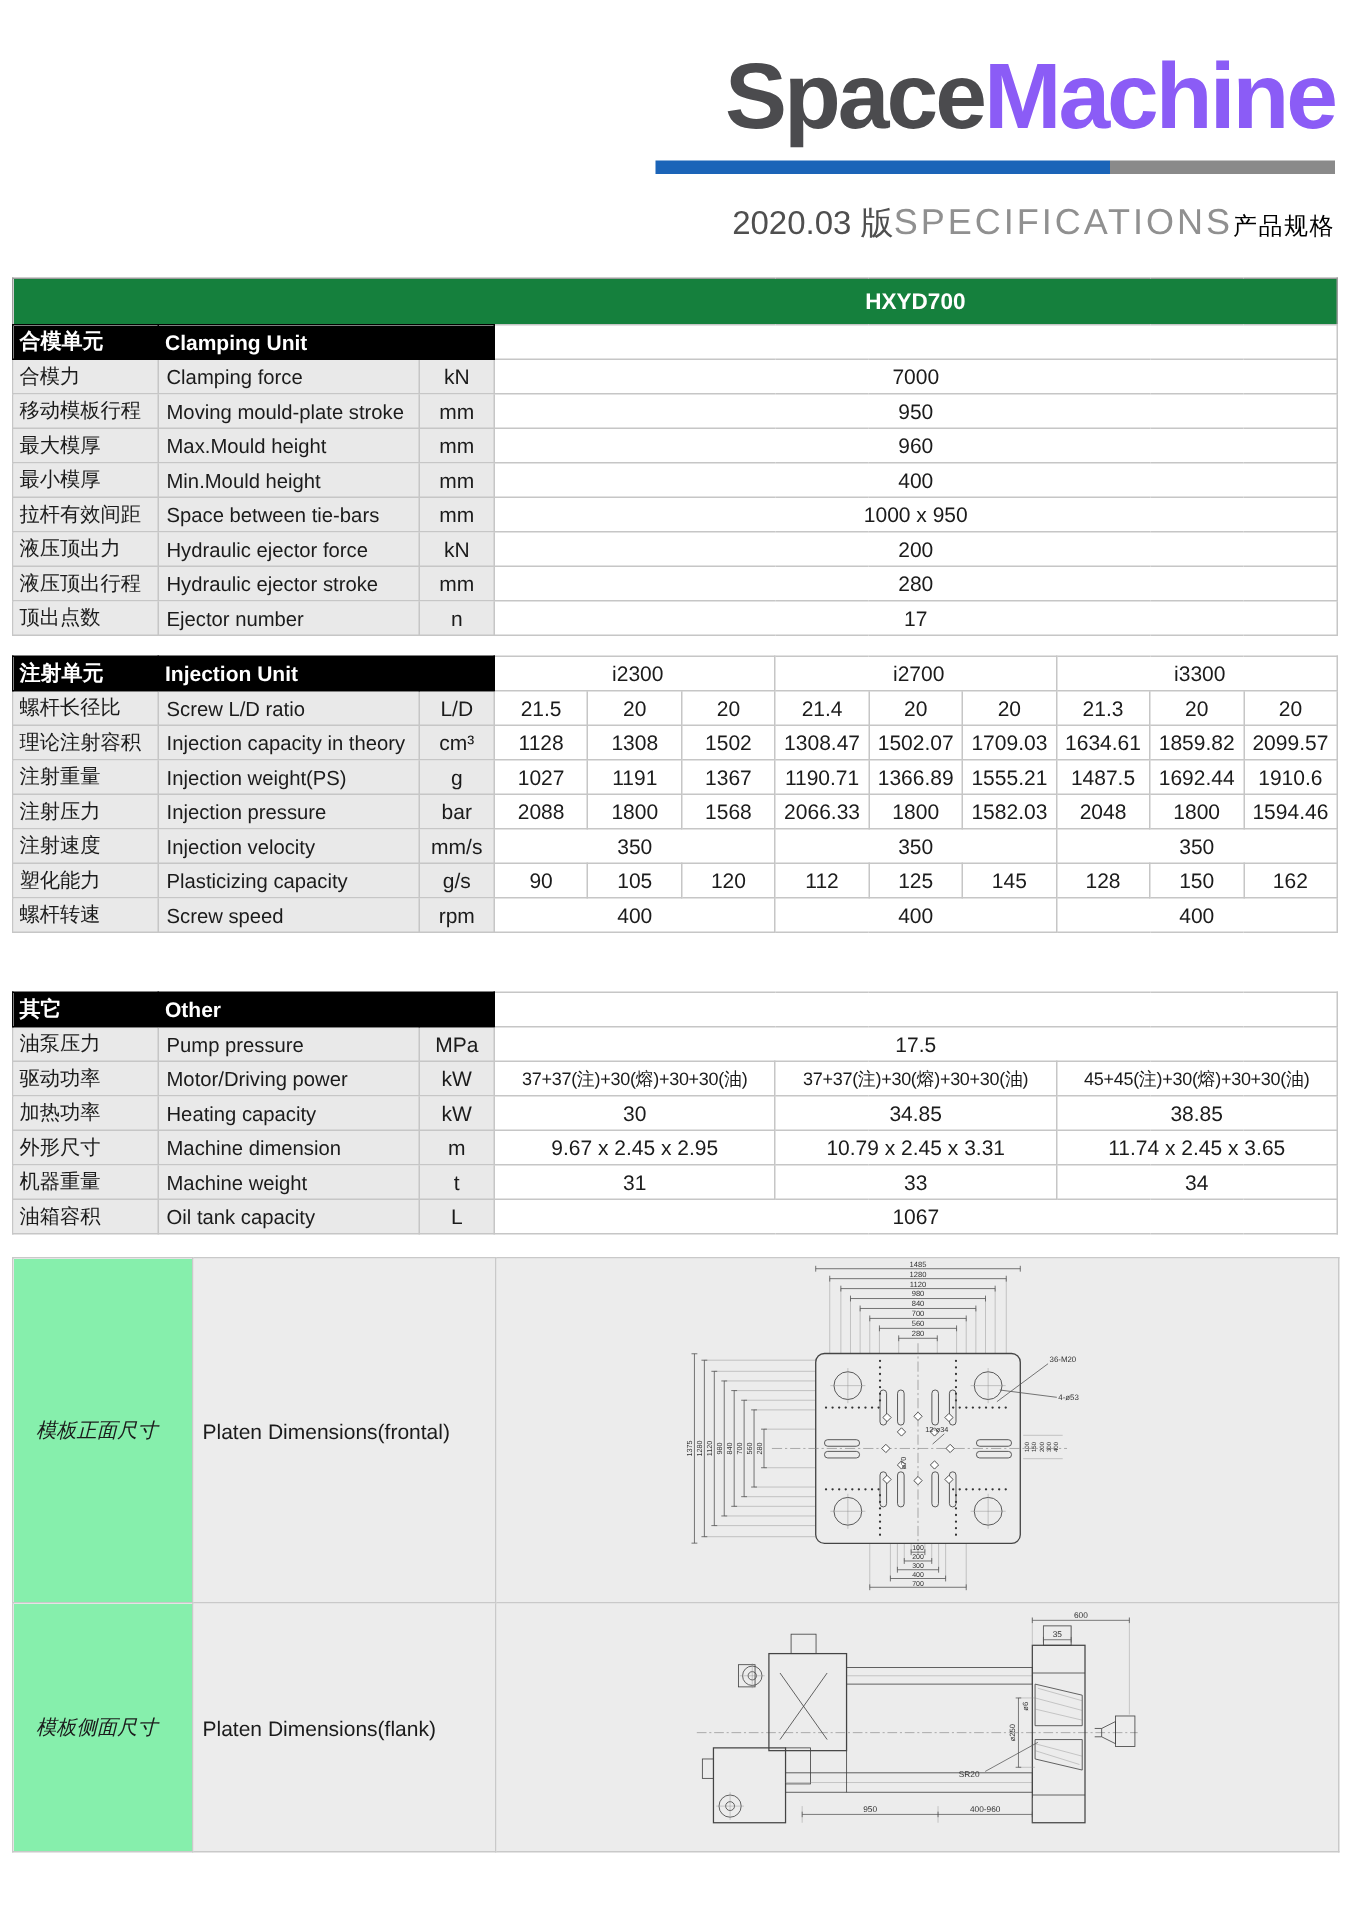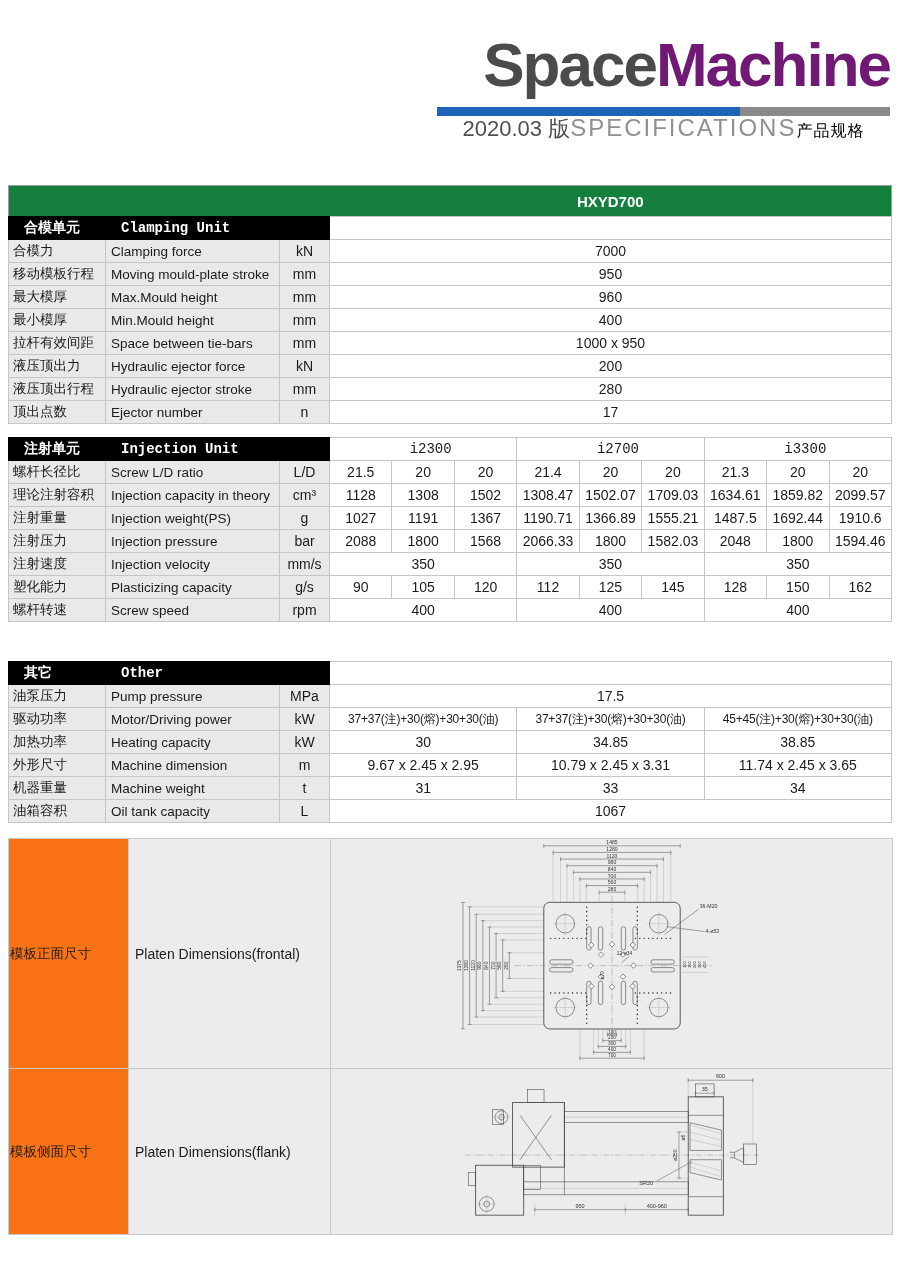--- a/index.html
+++ b/index.html
@@ -3,52 +3,52 @@
 <meta charset="utf-8">
 <style>
   html,body{margin:0;padding:0;background:#fff;}
   #page{position:relative;width:900px;height:1280px;background:#fff;overflow:hidden;
         font-family:"Liberation Sans","DejaVu Sans",sans-serif;color:#1b1b1b;}
 
   
   .logo{position:absolute;top:30px;right:10px;font-size:62px;font-weight:bold;
         letter-spacing:-2px;line-height:70px;white-space:nowrap;}
   .logo .p1{color:#4b4b4e;}
-  .logo .p2{color:#701a75;}
+  .logo .p2{color:#8b5cf6;}
   .brandbar{position:absolute;left:437px;top:107px;width:453px;height:9px;display:flex;}
   .brandbar .b{background:#1b64b8;width:303px;height:100%;}
   .brandbar .g{background:#8a8a8a;flex:1;height:100%;}
-  .subtitle{position:absolute;left:437px;top:114px;width:453px;display:flex;
-            justify-content:center;align-items:baseline;}
+  .subtitle{position:absolute;left:437px;top:134px;width:453px;display:flex;
+            justify-content:flex-end;align-items:baseline;}
   .ed{font-size:22px;color:#4f4f4f;}
   .spec{font-size:24px;color:#909090;letter-spacing:2px;}
   .pspec{font-size:16px;color:#000000;letter-spacing:1px;}
 
   
   table{border-collapse:collapse;table-layout:fixed;position:absolute;left:8px;width:884px;
         font-size:14px;border:1px solid #9b9b9b;}
   td{border:1px solid #c6c6c6;height:22px;padding:0;overflow:hidden;white-space:nowrap;}
   td.cn{background:#e9e9e9;text-align:left;padding-left:4px;font-size:13.5px;}
   td.en{background:#e9e9e9;text-align:left;padding-left:5px;font-size:13.5px;}
   td.unit{background:#e9e9e9;text-align:center;}
   td.val{background:#fff;text-align:center;}
   td.tight{font-size:12px;letter-spacing:-0.2px;margin-left:30px;}
   tr.blue td{background:#15803d;border:0;color:#fff;font-weight:bold;
              text-align:center;font-size:15px;height:30px;}
   tr.sec td{background:#000;color:#fff;font-weight:bold;border-color:#000;
-            text-align:left;padding-left:15px;font-family:Liberation Mono, monospace;}
+            text-align:left;padding-left:4px;}
   tr.sec td.ghead{background:#fff;color:#1b1b1b;font-weight:normal;text-align:center;
                   border:1px solid #c6c6c6;}
   tr.sec td.blank{background:#fff;border:1px solid #c6c6c6;}
   .t1{top:185px;} .t2{top:437px;} .t3{top:661px;}
 
   
   .t4{top:838px;border:1px solid #b5b5b5;}
   .t4 td{background:#ececec;border:1px solid #c9c9c9;white-space:normal;}
-  .t4 td.cn{background:#f97316;font-size:13.5px;padding-left:1px;}
+  .t4 td.cn{background:#86efac;font-size:13.5px;padding-left:15px;font-style:italic;}
   .t4 td.en{background:#ececec;font-size:14px;padding-left:6px;}
   .t4 .draw{text-align:center;vertical-align:middle;}
   .r-frontal{height:230px;} .r-flank{height:160px;}
 
   
   .geo{stroke:#444;stroke-width:0.9;fill:none;}
   .geo2{stroke:#444;stroke-width:0.6;fill:none;}
   .dim{stroke:#555;stroke-width:0.55;fill:none;}
   .ext{stroke:#8a8a8a;stroke-width:0.3;fill:none;}
   .cl{stroke:#777;stroke-width:0.4;fill:none;stroke-dasharray:7 2 1.5 2;}

